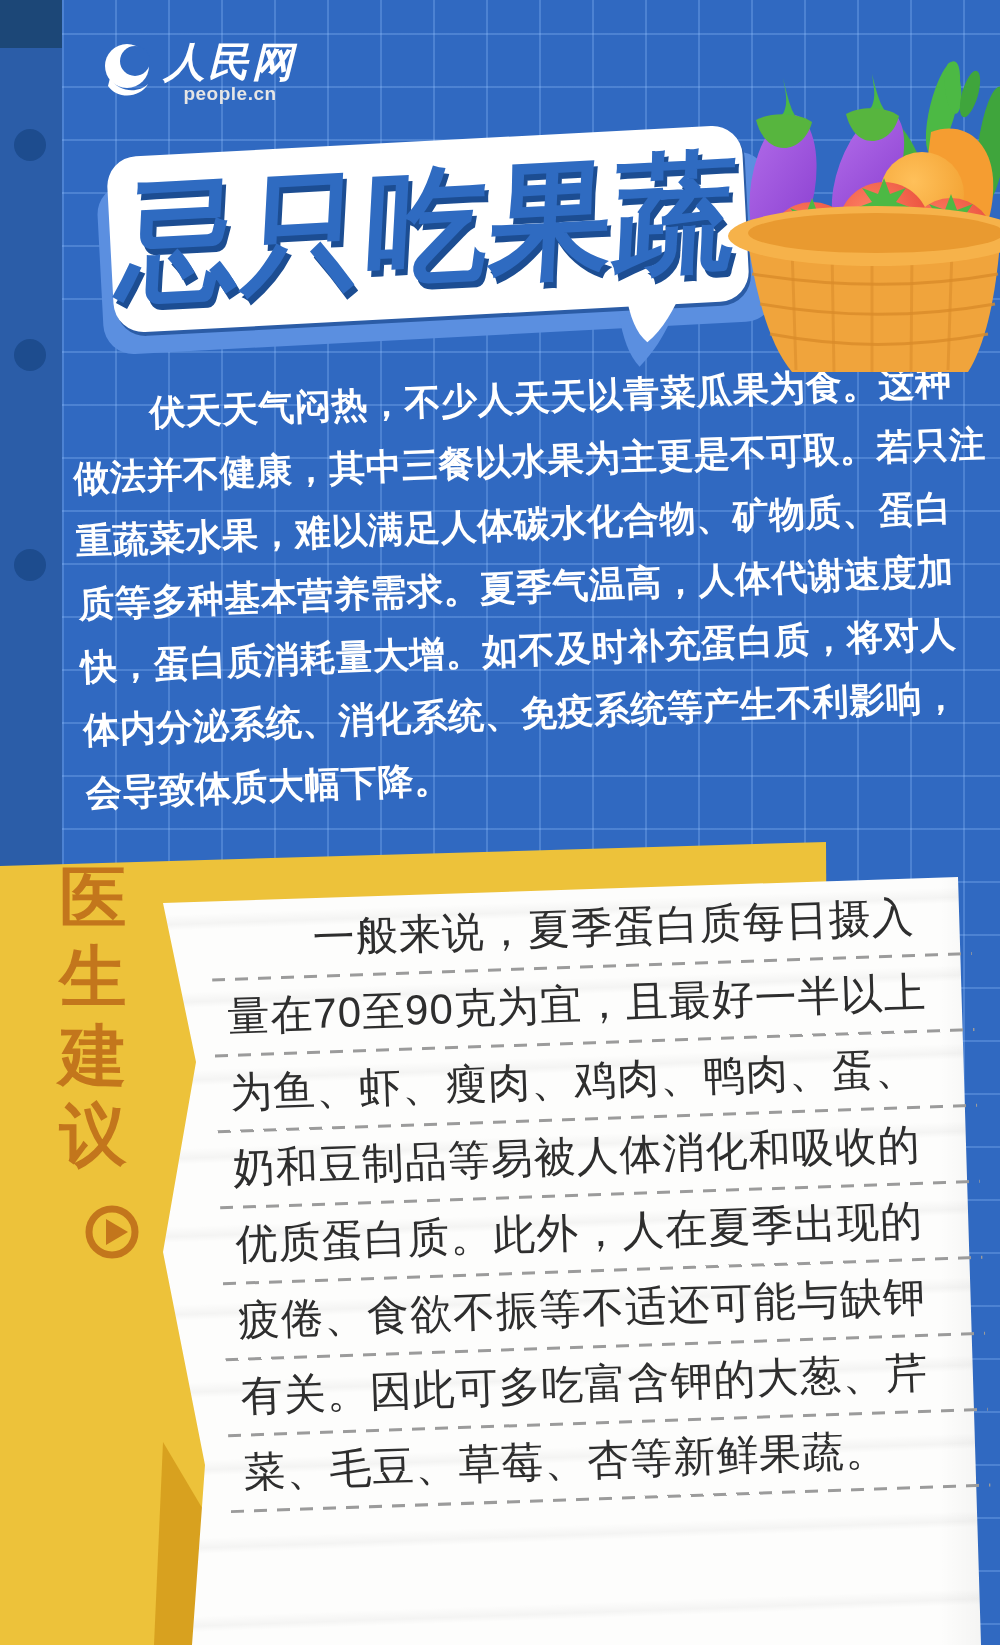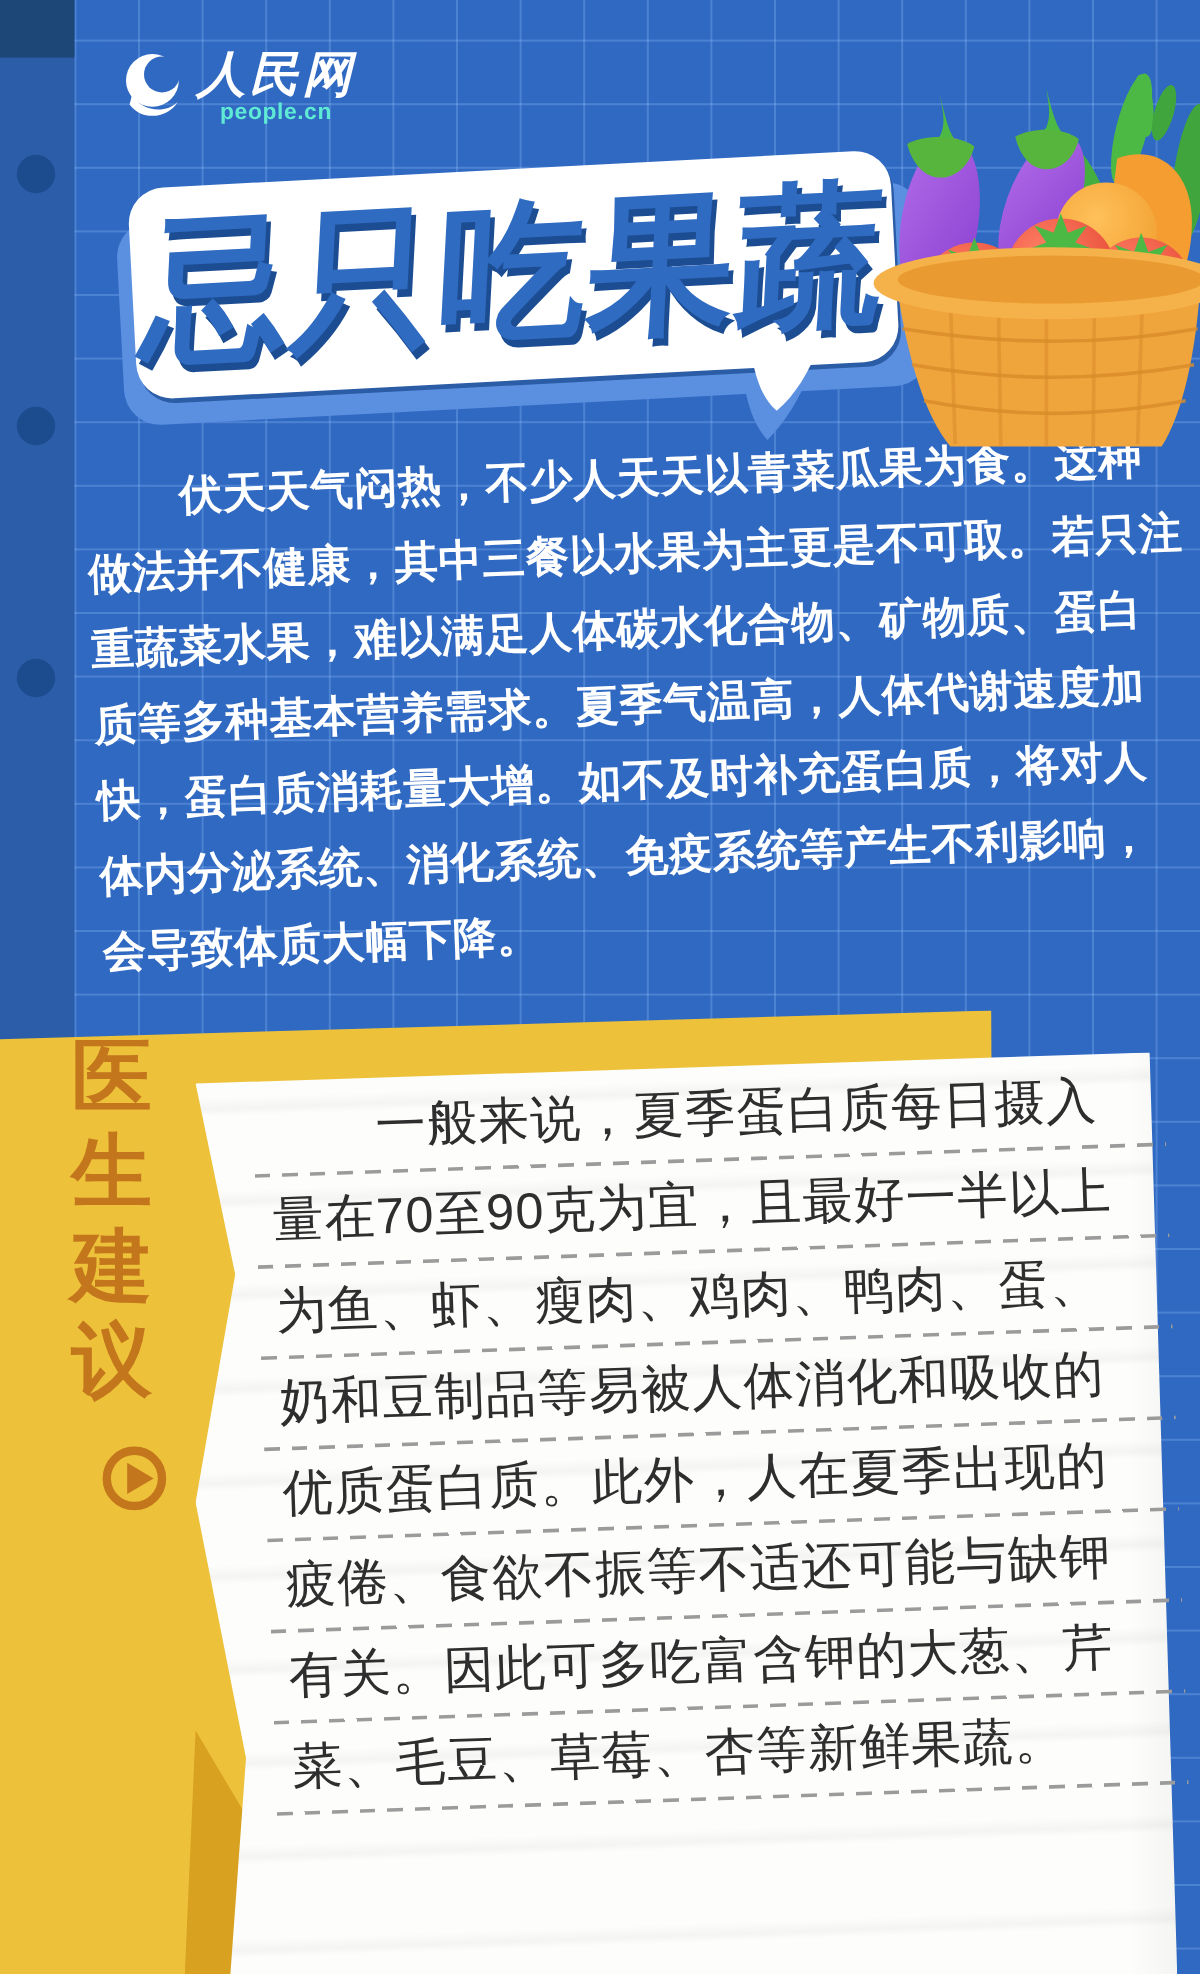--- a/index.html
+++ b/index.html
@@ -16,24 +16,24 @@
       linear-gradient(90deg, rgba(150,195,255,.28) 2px, transparent 2px);
     background-size:53px 53px;
     background-position:9px 33px;
   }
   
   .left-rail{position:absolute;left:0;top:0;width:62px;height:872px;background:#2b5da8;z-index:1;}
   .rail-top-block{position:absolute;left:0;top:0;width:62px;height:48px;background:#1c4777;}
   .rail-dot{position:absolute;left:14px;width:32px;height:32px;border-radius:50%;background:#1d4c8e;}
   .rail-dot.d1{top:129px}.rail-dot.d2{top:339px}.rail-dot.d3{top:549px}
   
-  .logo{position:absolute;left:100px;top:40px;z-index:4;display:flex;align-items:center;}
+  .logo{position:absolute;left:100px;top:40px;z-index:4;display:flex;align-items:flex-start;}
   .logo-text{margin-left:6px;display:flex;flex-direction:column;align-items:center;}
   .logo-cn{color:#fff;font-size:41px;font-weight:bold;letter-spacing:3px;line-height:44px;font-family:"Liberation Serif","DejaVu Serif",serif;font-style:italic;}
-  .logo-en{color:#5eead4;font-size:19px;font-weight:bold;letter-spacing:.5px;line-height:20px;}
+  .logo-en{color:#e5e5e5;font-size:19px;font-weight:bold;letter-spacing:.5px;line-height:20px;}
   
   .bubble-shadow{position:absolute;left:100px;top:168px;width:672px;height:170px;border-radius:30px;
     background:#5b8fe0;transform:rotate(-3deg);z-index:2;}
   .bubble{position:absolute;left:110px;top:141px;width:636px;height:176px;border-radius:30px;
     background:#ffffff;transform:rotate(-3deg);z-index:3;
     box-shadow:2px 4px 0 #2b5ca6;
     display:flex;align-items:center;justify-content:center;}
   .bubble-tails{position:absolute;left:598px;top:290px;z-index:3;transform:rotate(-3deg);}
   .headline{
     font-size:122px;font-weight:900;color:#2f6bc1;letter-spacing:2px;white-space:nowrap;

